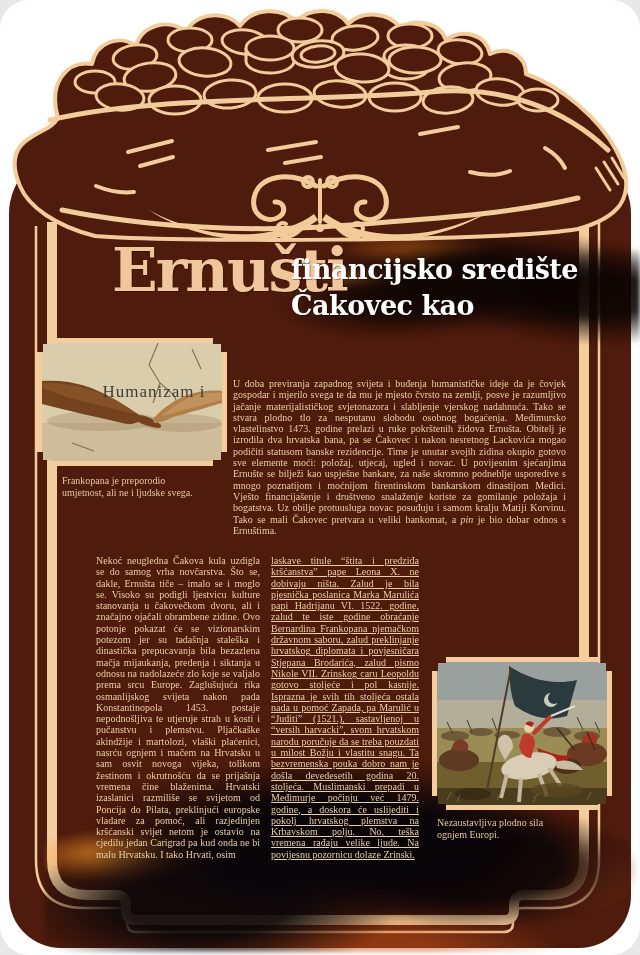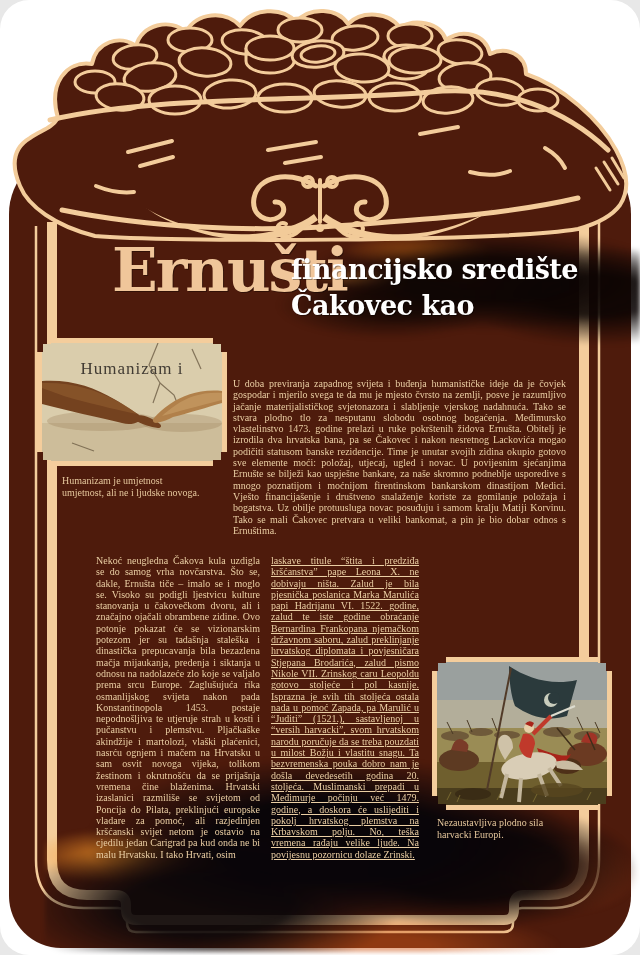--- a/index.html
+++ b/index.html
@@ -61,28 +61,28 @@
       14px 100%,14px calc(100% - 6px),6px calc(100% - 6px),6px calc(100% - 14px),0 calc(100% - 14px));
   }
   .plaque-inner{position:absolute;left:5px;top:5px;right:5px;bottom:5px;overflow:hidden;border-radius:2px;}
   .plaque-hands{left:37px;top:338px;width:190px;height:128px;}
   .plaque-battle{left:432px;top:657px;width:180px;height:153px;}
   .hands-overlay{
     position:absolute;width:100%;text-align:center;
     font-family:"Liberation Serif", serif;color:#413b33;
     font-size:17px;line-height:1;letter-spacing:1px;
   }
-  .hands-line1{top:17px;}
+  .hands-line1{top:40px;padding-left:22px;}
   .hands-line2{top:58px;left:-8px;}
   
   .copy{
     position:absolute;color:#EBCFA4;font-size:10px;line-height:11.3px;
     text-align:justify;margin:0;
   }
-  .copy .it{}
+  .copy .it{font-style:italic;}
   .intro{left:233px;top:378px;width:333px;}
   .col1{left:96px;top:555px;width:164px;}
   .col2{left:271px;top:555px;width:148px;text-decoration:underline;}
   .caption{
     position:absolute;color:#E6C89D;font-size:10px;line-height:12px;margin:0;
   }
   .caption span{display:block;}
   .caption-hands{left:62px;top:475px;width:180px;}
   .caption-battle{left:437px;top:817px;width:170px;}
 </style>
@@ -204,22 +204,22 @@
         <path fill="#8f5a2e" opacity="0.65" d="M0 40 C30 39 55 47 75 58 C83 62 90 67 95 71 C80 68 55 62 32 56 C18 52 6 47 0 45 Z"></path>
 
         <path fill="#b1804a" d="M180 48 C158 46 142 52 128 61 C121 66 116 70 112 75 C110 77 111 80 114 80 C120 79 126 77 131 74 C147 70 166 64 180 60 Z"></path>
         <path fill="#caa069" opacity="0.6" d="M180 50 C160 49 146 54 134 62 C128 66 123 70 120 73 C134 69 156 63 180 57 Z"></path>
       </svg>
       <div class="hands-overlay hands-line1">Humanizam i</div>
     </div>
   </div>
 
   <p class="caption caption-hands">
-    <span>Humanizam je umjetnost</span>
-    <span>umjetnost, ali ne i ljudske novoga.</span>
+    <span>Frankopana je preporodio</span>
+    <span>umjetnost, ali ne i ljudske svega.</span>
   </p>
 
   <p class="copy intro"><span>U doba previranja zapadnog svijeta i buđenja humanističke ideje da je čovjek gospodar i mjerilo svega te da mu je mjesto čvrsto na zemlji, posve je razumljivo jačanje materijalističkog svjetonazora i slabljenje vjerskog nadahnuća. Tako se stvara plodno tlo za nesputanu slobodu osobnog bogaćenja. Međimursko vlastelinstvo 1473. godine prelazi u ruke pokrštenih židova Ernušta. Obitelj je izrodila dva hrvatska bana, pa se Čakovec i nakon nesretnog Lackovića mogao podičiti statusom banske rezidencije. Time je unutar svojih zidina okupio gotovo sve elemente moći: položaj, utjecaj, ugled i novac. U povijesnim sjećanjima Ernušte se bilježi kao uspješne bankare, za naše skromno podneblje usporedive s mnogo poznatijom i moćnijom firentinskom bankarskom dinastijom Medici. Vješto financijašenje i društveno snalaženje koriste za gomilanje položaja i bogatstva. Uz obilje protuusluga novac posuđuju i samom kralju Matiji Korvinu. Tako se mali Čakovec pretvara u veliki bankomat, a </span><span class="it">pin</span><span> je bio dobar odnos s Ernuštima.</span></p>
 
   <p class="copy col1">Nekoć neugledna Čakova kula uzdigla se do samog vrha novčarstva. Što se, dakle, Ernušta tiče – imalo se i moglo se. Visoko su podigli ljestvicu kulture stanovanja u čakovečkom dvoru, ali i značajno ojačali obrambene zidine. Ovo potonje pokazat će se vizionarskim potezom jer su tadašnja staleška i dinastička prepucavanja bila bezazlena mačja mijaukanja, predenja i siktanja u odnosu na nadolazeće zlo koje se valjalo prema srcu Europe. Zaglušujuća rika osmanlijskog svijeta nakon pada Konstantinopola 1453. postaje nepodnošljiva te utjeruje strah u kosti i pučanstvu i plemstvu. Pljačkaške akindžije i martolozi, vlaški plaćenici, nasrću ognjem i mačem na Hrvatsku u sam osvit novoga vijeka, tolikom žestinom i okrutnošću da se prijašnja vremena čine blaženima. Hrvatski izaslanici razmiliše se svijetom od Poncija do Pilata, preklinjući europske vladare za pomoć, ali razjedinjen kršćanski svijet netom je ostavio na cjedilu jedan Carigrad pa kud onda ne bi malu Hrvatsku. I tako Hrvati, osim</p>
   <p class="copy col2">laskave titule “štita i predziđa kršćanstva” pape Leona X. ne dobivaju ništa. Zalud je bila pjesnička poslanica Marka Marulića papi Hadrijanu VI. 1522. godine, zalud te iste godine obraćanje Bernardina Frankopana njemačkom državnom saboru, zalud preklinjanje hrvatskog diplomata i povjesničara Stjepana Brodarića, zalud pismo Nikole VII. Zrinskog caru Leopoldu gotovo stoljeće i pol kasnije. Isprazna je svih tih stoljeća ostala nada u pomoć Zapada, pa Marulić u “Juditi” (1521.), sastavljenoj u “versih harvacki”, svom hrvatskom narodu poručuje da se treba pouzdati u milost Božju i vlastitu snagu. Ta bezvremenska pouka dobro nam je došla devedesetih godina 20. stoljeća. Muslimanski prepadi u Međimurje počinju već 1479. godine, a doskora će uslijediti i pokolj hrvatskog plemstva na Krbavskom polju. No, teška vremena rađaju velike ljude. Na povijesnu pozornicu dolaze Zrinski.</p>
 
   <div class="plaque plaque-battle">
     <div class="plaque-inner">
       <svg width="170" height="143" viewBox="0 0 170 143">
@@ -268,16 +268,16 @@
         <ellipse cx="120" cy="128" rx="26" ry="7" fill="#57461f" opacity="0.8"></ellipse>
         <g stroke="#8a7a3a" stroke-width="1" opacity="0.7">
           <path d="M10 138 l4 -8 M20 140 l3 -7 M60 138 l4 -8 M96 140 l4 -8 M150 138 l4 -8" fill="none"></path>
         </g>
       </svg>
     </div>
   </div>
 
   <p class="caption caption-battle">
     <span>Nezaustavljiva plodno sila</span>
-    <span>harvacki Europi.</span>
+    <span>ognjem Europi.</span>
   </p>
 
 </div>
 
 </body></html>

